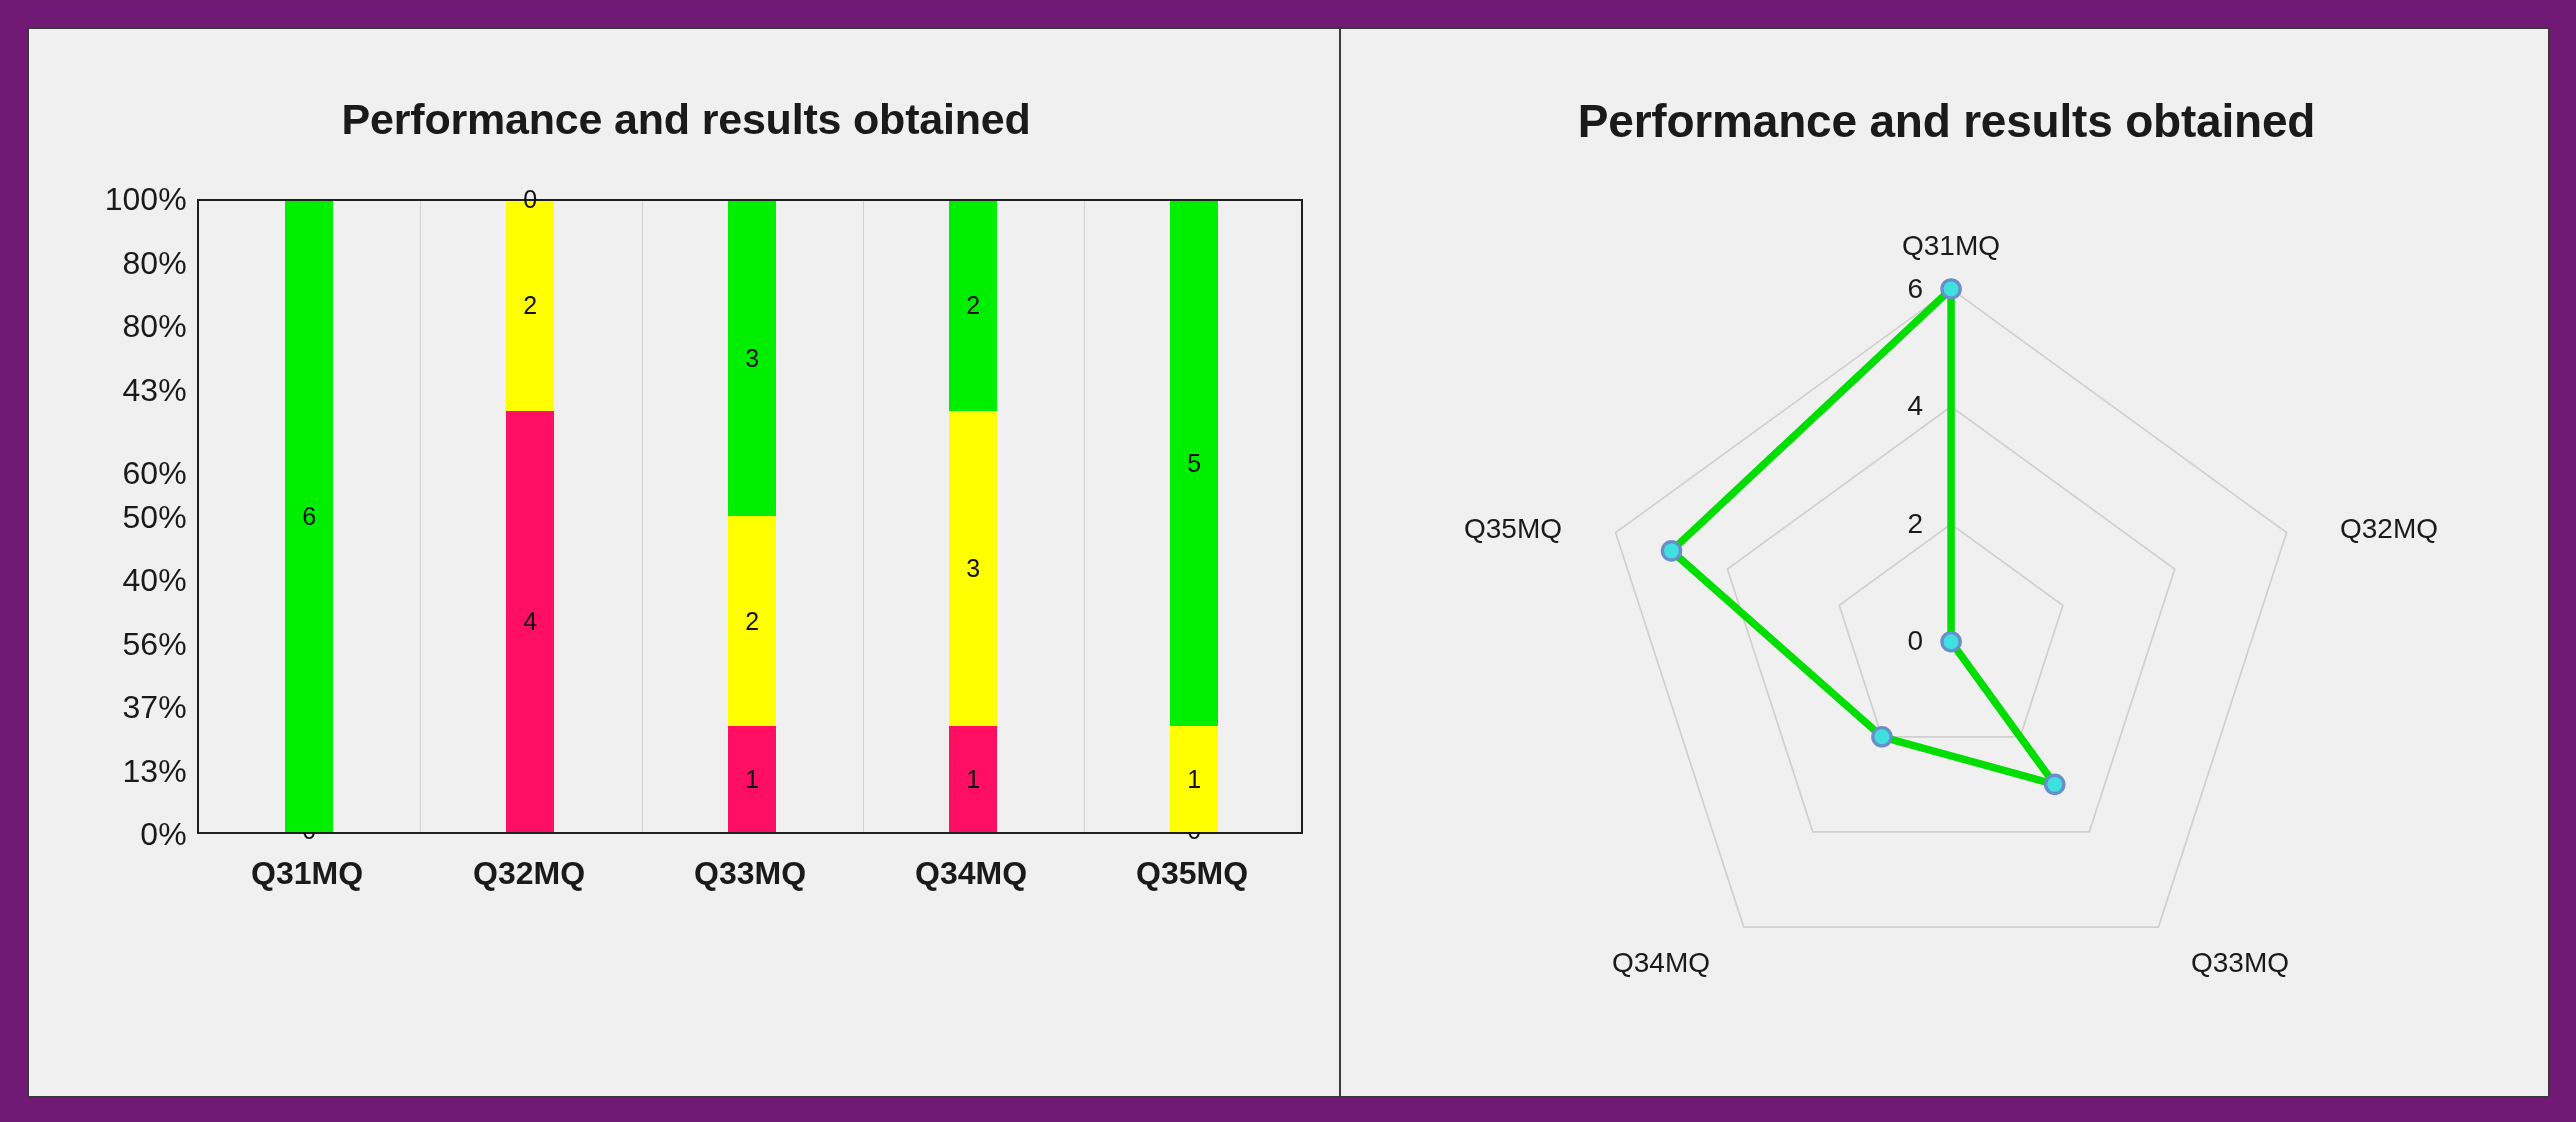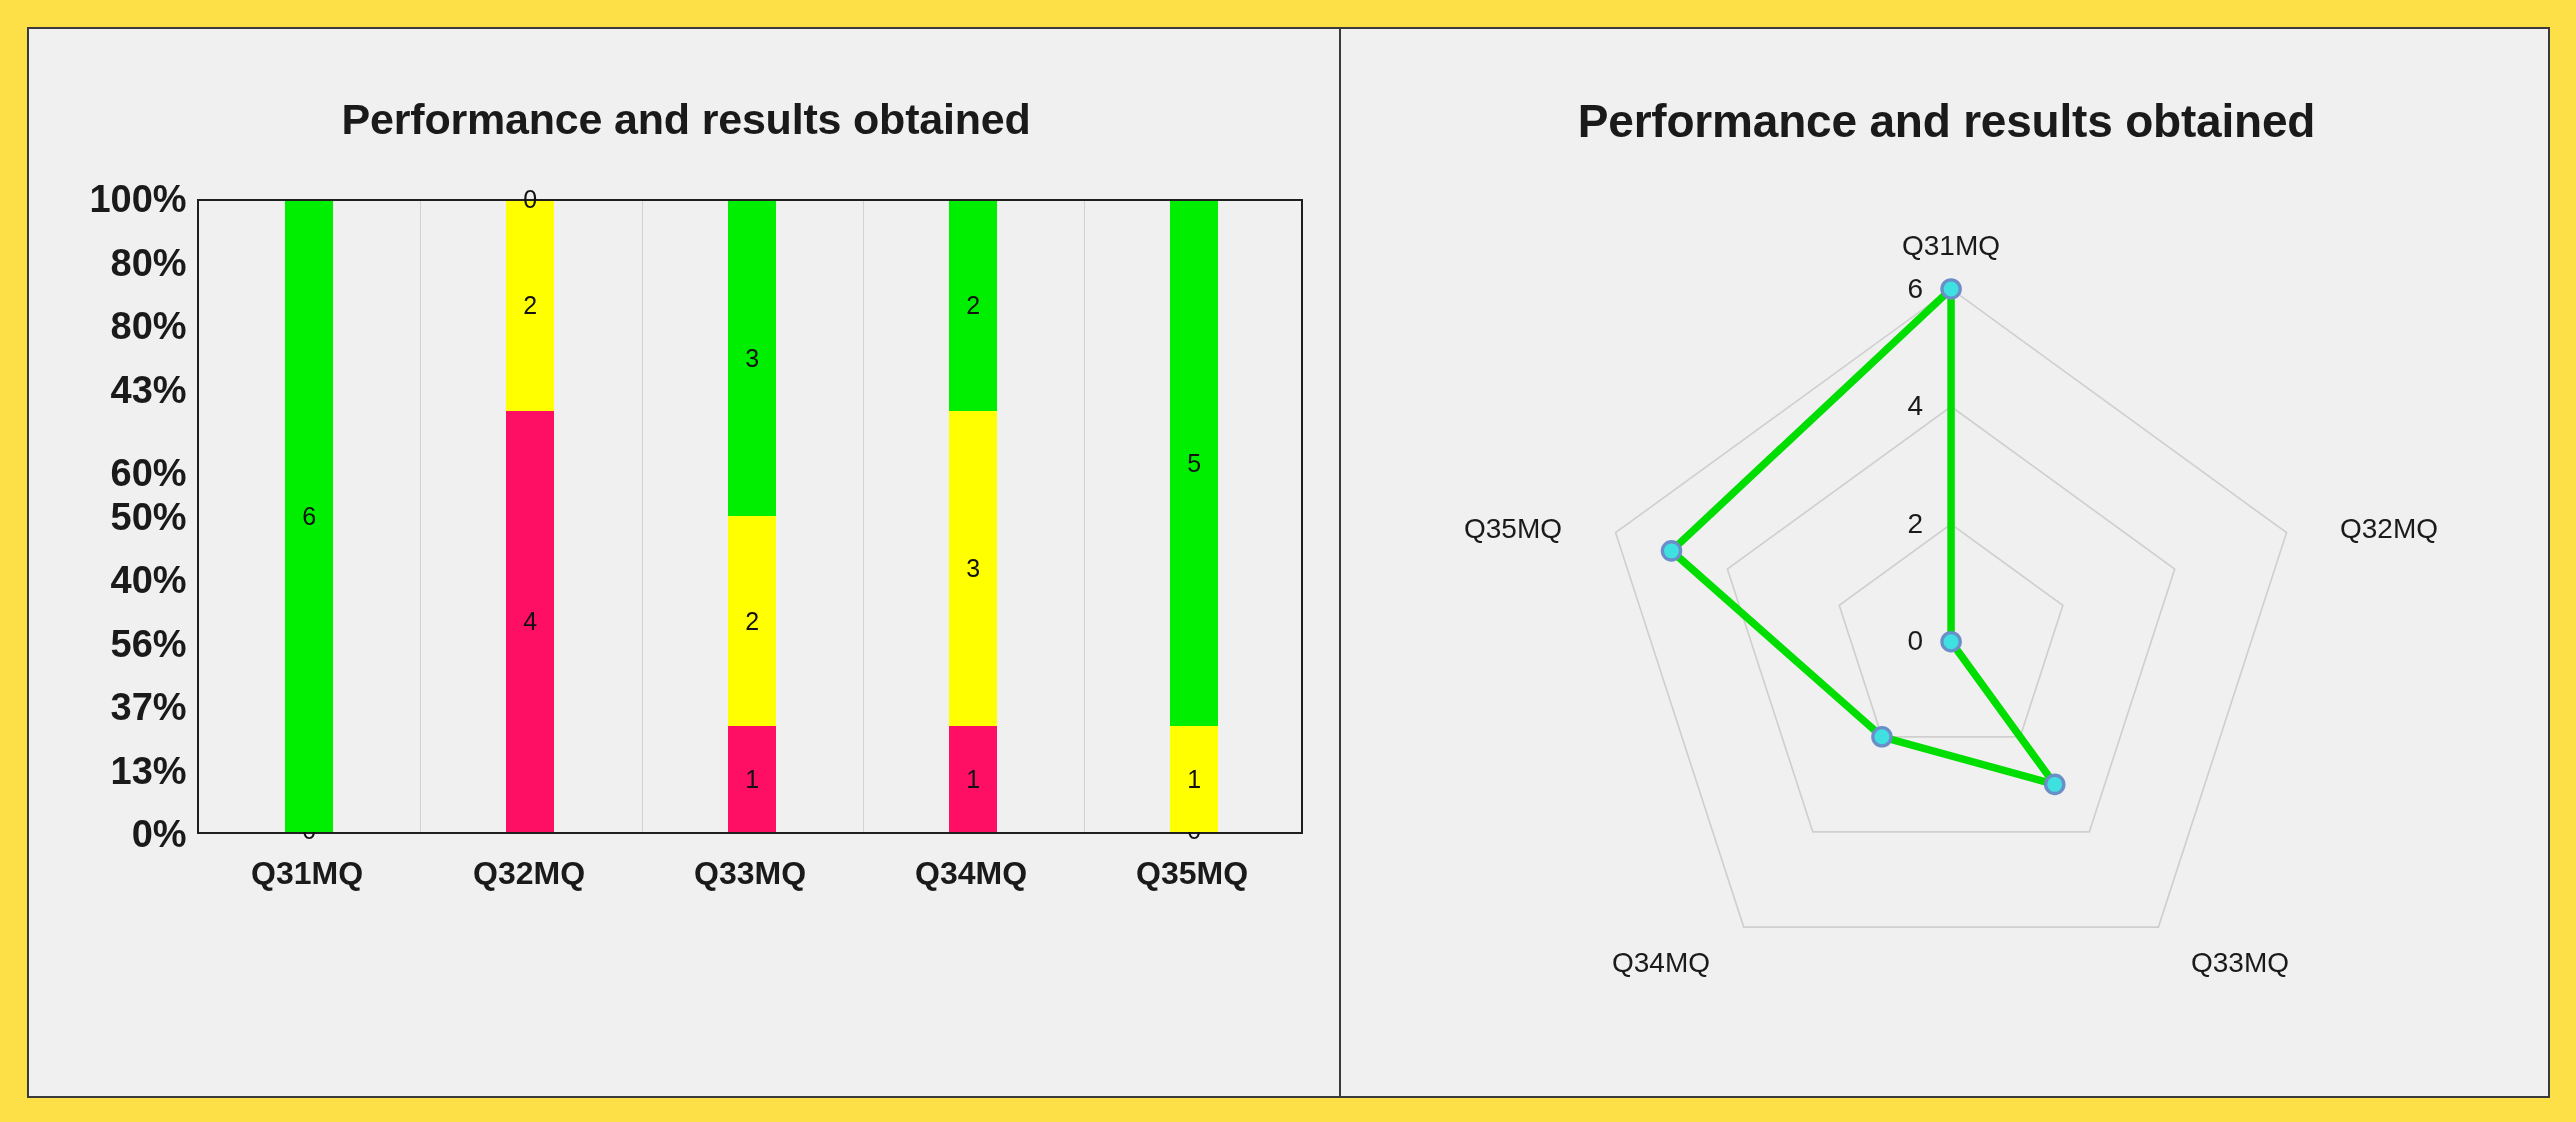--- a/index.html
+++ b/index.html
@@ -1,21 +1,21 @@
 <!DOCTYPE html>
 <html style="font-size:13.3px"><head>
 <meta charset="utf-8">
 <style>
   html,body{margin:0;padding:0;background:#ffffff;}
   body{
     width:2576px;height:1123px;
     font-family:"Liberation Sans", sans-serif;
     -webkit-font-smoothing:antialiased;
   }
-  #root{position:relative;width:2576px;height:1123px;overflow:hidden;background:#fde047;}
+  #root{position:relative;width:2576px;height:1123px;overflow:hidden;background:#701a75;}
 
   
   .panel{
     position:absolute;
     background:#f0f0f0;
     border:2.5px solid #3a3a3a;
     box-sizing:border-box;
   }
   #panel-left  {left:26.6px;  top:26.6px; width:1315px; height:1071px;}
   #panel-right {left:1339px;top:26.6px; width:1211px; height:1071px;}
@@ -83,22 +83,22 @@
     line-height:1;
     white-space:nowrap;
   }
 
   
   .ytick{
     position:absolute;
     right:0;
     width:145px;
     text-align:right;
-    font-size:38px;
-    font-weight:bold;
+    font-size:32px;
+    font-weight:normal;
     color:#1a1a1a;
     transform:translateY(-50%);
     white-space:nowrap;
   }
   #bar-yaxis{position:absolute;left:0;top:0;width:158px;height:1071px;}
 
   
   .xtick{
     position:absolute;
     top:826px;

